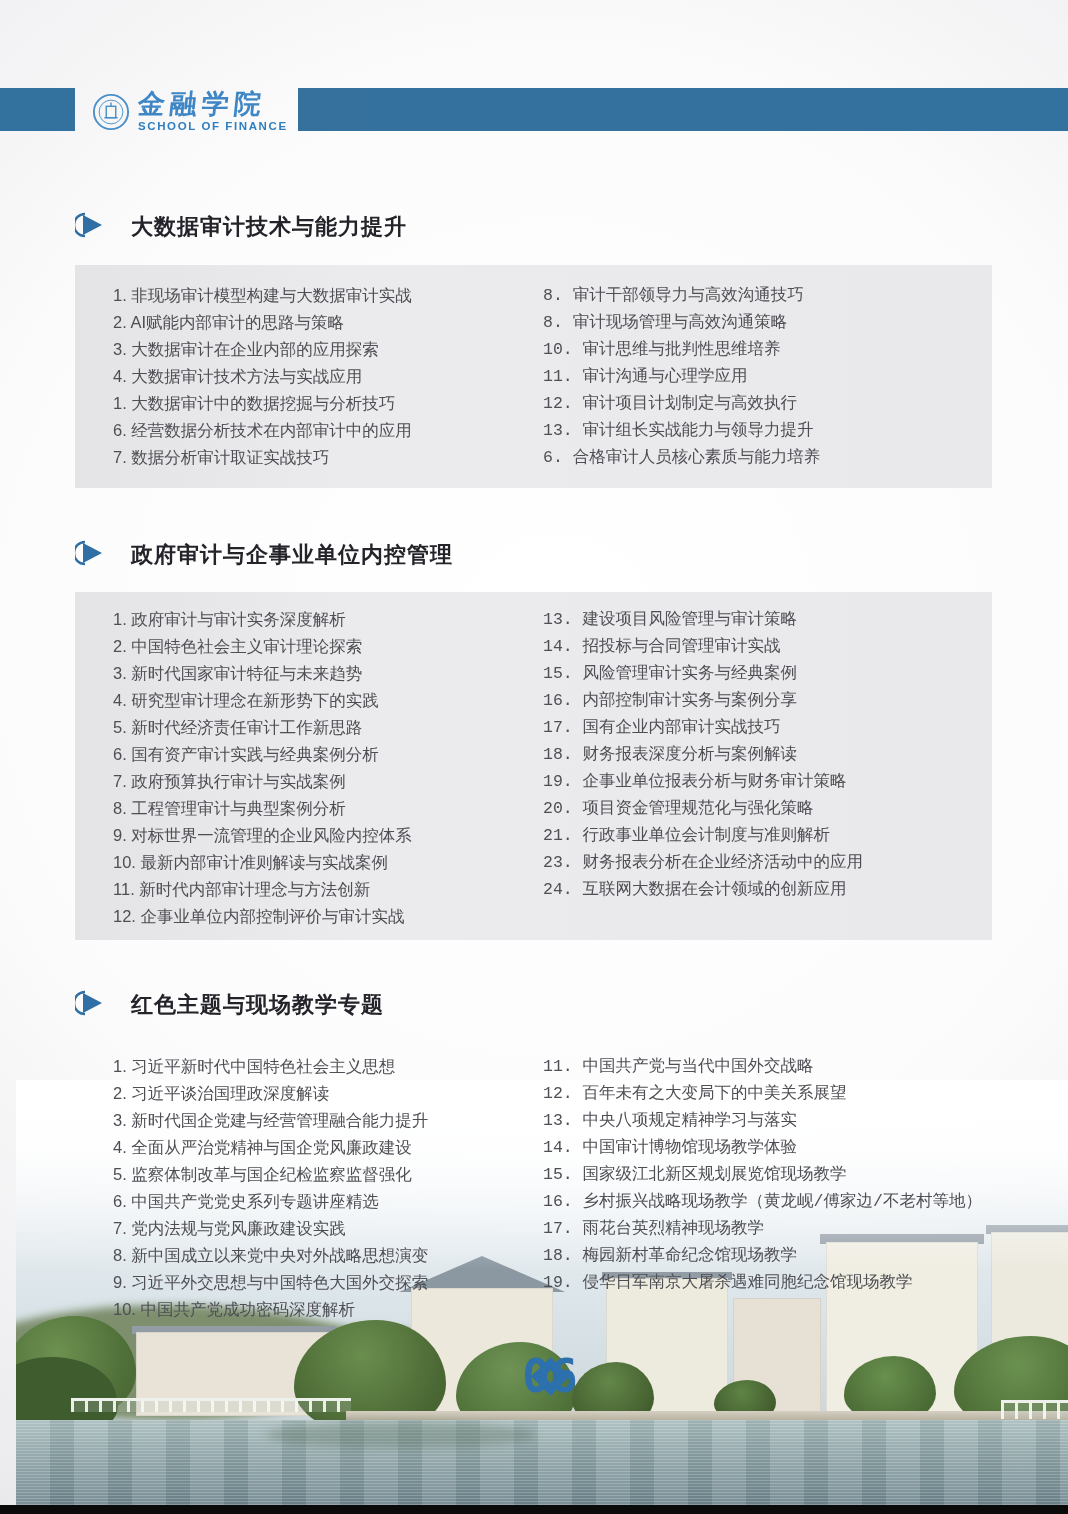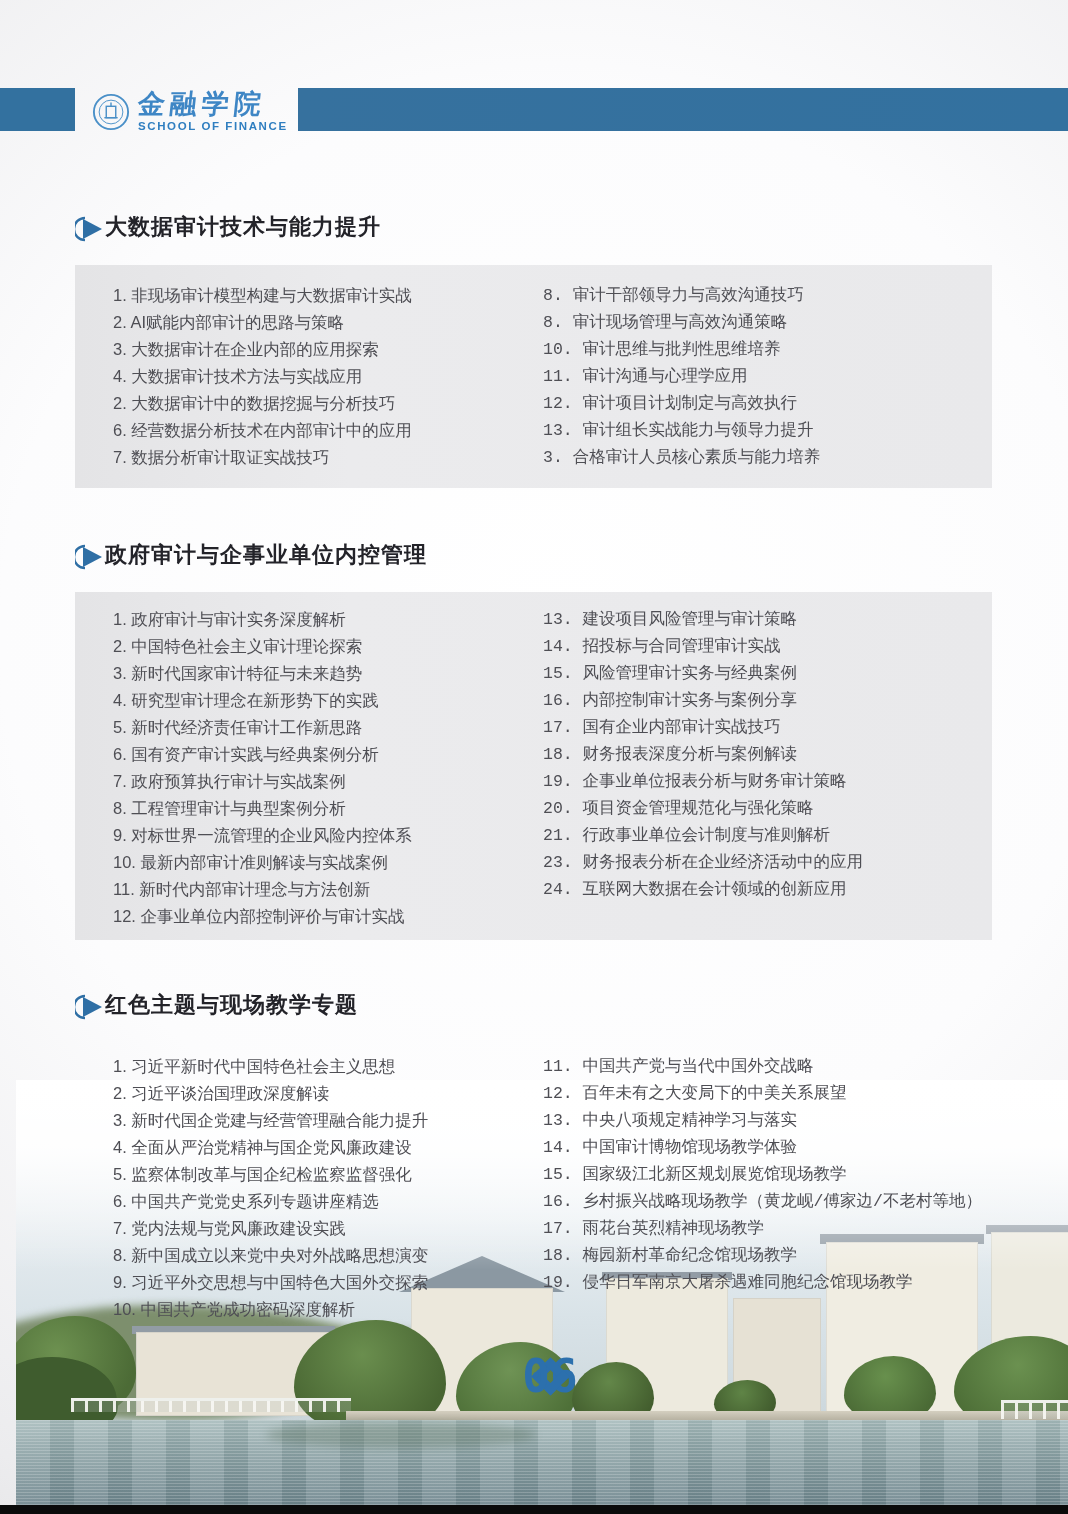--- a/index.html
+++ b/index.html
@@ -15,21 +15,21 @@
   }
   
   .band-left{position:absolute;left:0;top:88px;width:75px;height:43px;background:#33719f;}
   .band-main{position:absolute;left:298px;right:0;top:88px;height:43px;background:linear-gradient(90deg,#36719e,#33719f);}
   .logo{position:absolute;left:92px;top:84px;width:206px;height:56px;display:flex;align-items:center;gap:8px;}
   .seal{flex:0 0 38px;height:38px;}
   .logo-texts{display:flex;flex-direction:column;line-height:1;}
   .logo-zh{font-size:27px;font-weight:700;color:#3e86c5;letter-spacing:5px;transform:skewX(-6deg);font-family:"Liberation Serif","DejaVu Serif",cursive,serif;}
   .logo-en{font-size:11.5px;font-weight:700;color:#2f7ec0;letter-spacing:1.6px;margin-top:3px;}
   
-  .topic-header{position:absolute;left:75px;display:flex;align-items:flex-end;gap:0;z-index:2;}
+  .topic-header{position:absolute;left:75px;display:flex;align-items:flex-start;gap:26px;z-index:2;}
   .topic-header h2{margin:0;font-size:22px;font-weight:700;color:#232329;letter-spacing:1px;}
   .h1{top:212px;}.h2{top:540px;}.h3{top:990px;}
   .play-icon{width:30px;height:26px;display:inline-block;}
   .box{position:absolute;left:75px;width:917px;z-index:2;background:linear-gradient(90deg,#e4e4e6 0%,#ebebed 30%,#e9e9eb 100%);}
   .box1{top:265px;height:223px;}
   .box2{top:592px;height:348px;}
   .box3{top:1043px;height:282px;background:transparent;}
   ul.col{position:absolute;margin:0;padding:0;list-style:none;font-size:16.5px;color:#4e4e54;}
   ul.col li{height:27px;line-height:27px;white-space:nowrap;}
   .box1 .col{top:17px;} .box2 .col{top:14px;} .box3 .col{top:10px;}
@@ -111,32 +111,32 @@
       <polygon points="8,3 27,13 8,23" fill="#2f6fa5"></polygon>
     </svg>
     <h2>大数据审计技术与能力提升</h2>
   </div>
   <div class="box box1">
     <ul class="col col-a">
         <li>1. 非现场审计模型构建与大数据审计实战</li>
         <li>2. AI赋能内部审计的思路与策略</li>
         <li>3. 大数据审计在企业内部的应用探索</li>
         <li>4. 大数据审计技术方法与实战应用</li>
-        <li>2. 大数据审计中的数据挖掘与分析技巧</li>
+        <li>1. 大数据审计中的数据挖掘与分析技巧</li>
         <li>6. 经营数据分析技术在内部审计中的应用</li>
         <li>7. 数据分析审计取证实战技巧</li>
       </ul>
     <ul class="col col-b">
         <li>8. 审计干部领导力与高效沟通技巧</li>
         <li>8. 审计现场管理与高效沟通策略</li>
         <li>10. 审计思维与批判性思维培养</li>
         <li>11. 审计沟通与心理学应用</li>
         <li>12. 审计项目计划制定与高效执行</li>
         <li>13. 审计组长实战能力与领导力提升</li>
-        <li>3. 合格审计人员核心素质与能力培养</li>
+        <li>6. 合格审计人员核心素质与能力培养</li>
       </ul>
   </div>
 
   <div class="topic-header h2">
     <svg class="play-icon" viewBox="0 0 30 26">
       <path d="M10 2 A 11 11 0 0 0 10 24" fill="none" stroke="#2f6fa5" stroke-width="2.4"></path>
       <polygon points="8,3 27,13 8,23" fill="#2f6fa5"></polygon>
     </svg>
     <h2>政府审计与企事业单位内控管理</h2>
   </div>

